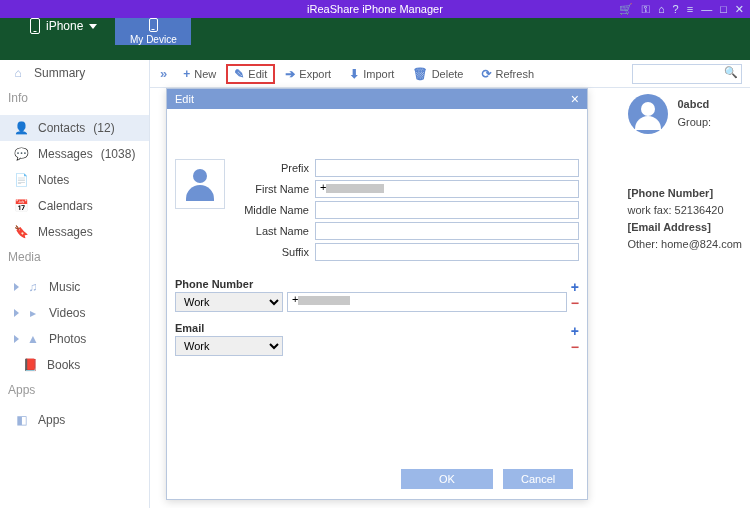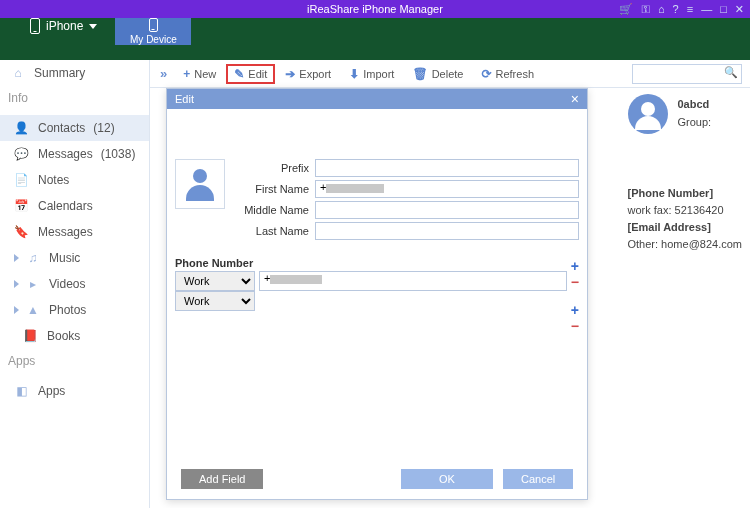--- a/index.html
+++ b/index.html
@@ -50,21 +50,21 @@
 .dlg-avatar { width:50px; height:50px; border:1px solid #d0dae8; display:flex; align-items:center; justify-content:center; margin-right:12px; }
 .dlg-avatar-inner { width:34px; height:34px; position:relative; }
 .dlg-avatar-inner:before { content:''; position:absolute; width:14px; height:14px; background:#6d92d3; border-radius:50%; top:2px; left:10px; }
 .dlg-avatar-inner:after { content:''; position:absolute; width:28px; height:16px; background:#6d92d3; border-radius:14px 14px 0 0; bottom:0; left:3px; }
 .name-fields { flex:1; }
 .nf-row { display:flex; align-items:center; margin-bottom:3px; }
 .nf-label { width:78px; text-align:right; font-size:11px; color:#333; padding-right:6px; }
 .nf-input { flex:1; height:18px; border:1px solid #b8c7de; font-size:11px; padding:0 4px; }
 .section-label { font-size:11px; font-weight:bold; color:#333; margin-top:10px; margin-bottom:2px; }
 .field-row { display:flex; align-items:center; gap:4px; }
-.sel { width:80px; height:20px; border:1px solid #b8c7de; font-size:11px; padding:0 4px; }
+.sel { width:108px; height:20px; border:1px solid #b8c7de; font-size:11px; padding:0 4px; }
 .field-input { flex:1; height:20px; border:1px solid #b8c7de; font-size:11px; padding:0 4px; }
 .pm-col { display:flex; flex-direction:column; gap:2px; margin-left:4px; }
 .pm { font-size:14px; font-weight:bold; cursor:pointer; line-height:1; }
 .pm.plus { color:#3b6fd0; }
 .pm.minus { color:#d04b4b; }
 .dlg-footer { position:absolute; bottom:10px; left:14px; right:14px; display:flex; align-items:center; }
 .btn { padding:4px 18px; font-size:11px; border:none; cursor:pointer; }
 .btn-add { background:#888; color:#fff; }
 .btn-ok { background:#9bb8e8; color:#fff; margin-left:auto; width:92px; }
 .btn-cancel { background:#9bb8e8; color:#fff; margin-left:10px; width:70px; }
@@ -121,20 +121,21 @@
       <span>Notes</span>
     </div>
     <div class="side-item">
       <span class="si-icon">📅</span>
       <span>Calendars</span>
     </div>
     <div class="side-item">
       <span class="si-icon">🔖</span>
       <span>Messages</span>
     </div>
+    <div class="side-group">Media</div>
     <div class="side-item">
       <span class="chev"></span>
       <span class="si-icon">♫</span>
       <span>Music</span>
     </div>
     <div class="side-item">
       <span class="chev"></span>
       <span class="si-icon">▸</span>
       <span>Videos</span>
     </div>
@@ -217,47 +218,51 @@
             <div class="nf-input"><span>+</span><span class="redact" style="width:58px"></span></div>
           </div>
         <div class="nf-row">
             <span class="nf-label">Middle Name</span>
             <input class="nf-input" style="">
           </div>
         <div class="nf-row">
             <span class="nf-label">Last Name</span>
             <input class="nf-input" style="">
           </div>
+        <div class="nf-row">
+            <span class="nf-label">Suffix</span>
+            <input class="nf-input" style="">
+          </div>
       </div>
     </div>
 
     <div style="display:flex;align-items:flex-start;">
       <div style="flex:1">
         <div class="section-label">Phone Number</div>
         <div class="field-row">
           <select class="sel"><option>Work</option></select>
           <div class="field-input"><span>+</span><span class="redact" style="width:52px"></span></div>
         </div>
       </div>
       <div class="pm-col" style="margin-top:12px">
         <span class="pm plus">+</span>
         <span class="pm minus">−</span>
       </div>
     </div>
 
     <div style="display:flex;align-items:flex-start;gap:6px">
       <div style="flex:1">
+        <div class="section-label">Email</div>
         <div class="field-row">
           <select class="sel"><option>Work</option></select>
         </div>
       </div>
       <div class="pm-col" style="margin-top:12px">
         <span class="pm plus">+</span>
         <span class="pm minus">−</span>
       </div>
     </div>
   </div>
   <div class="dlg-footer">
-    <button class="btn btn-add">Add Field</button>
     <button class="btn btn-ok">OK</button>
     <button class="btn btn-cancel">Cancel</button>
   </div>
 </div>
 
 </body></html>

